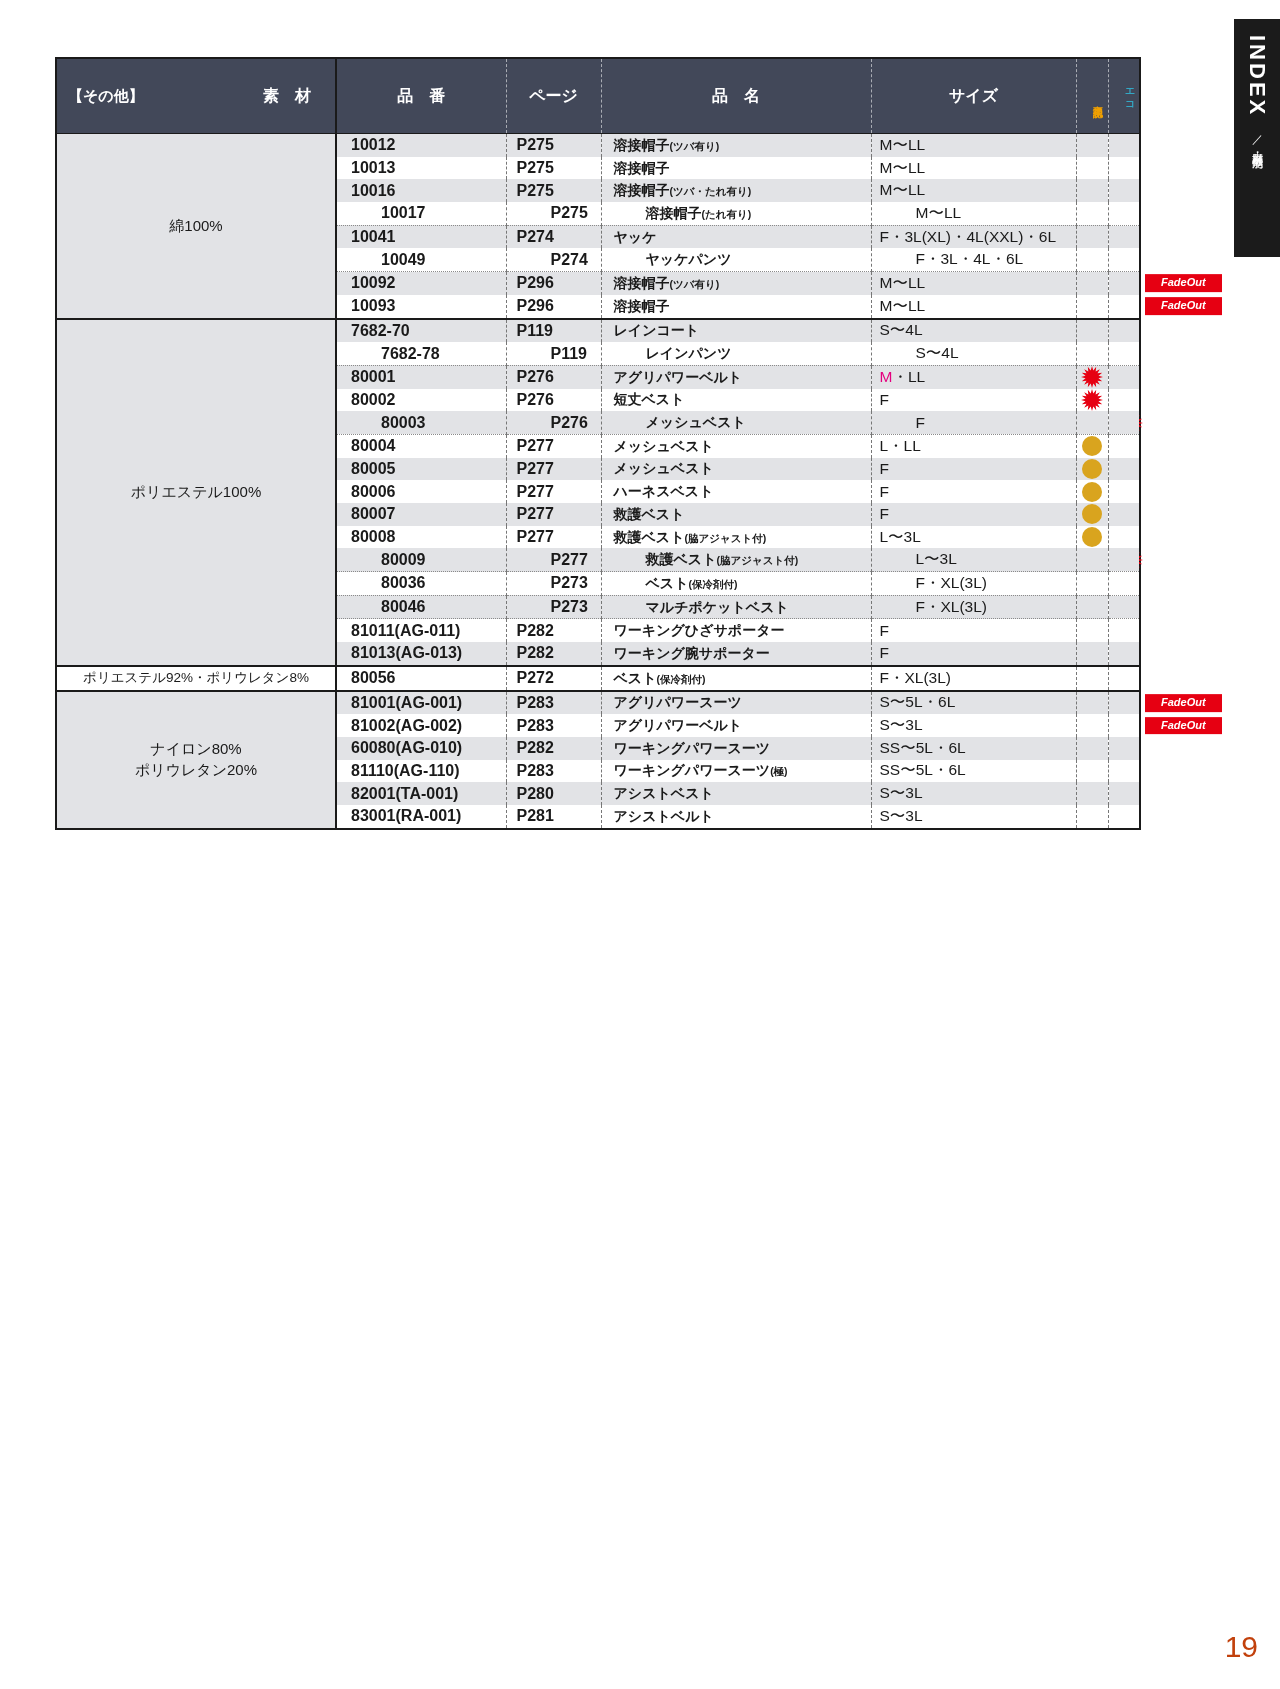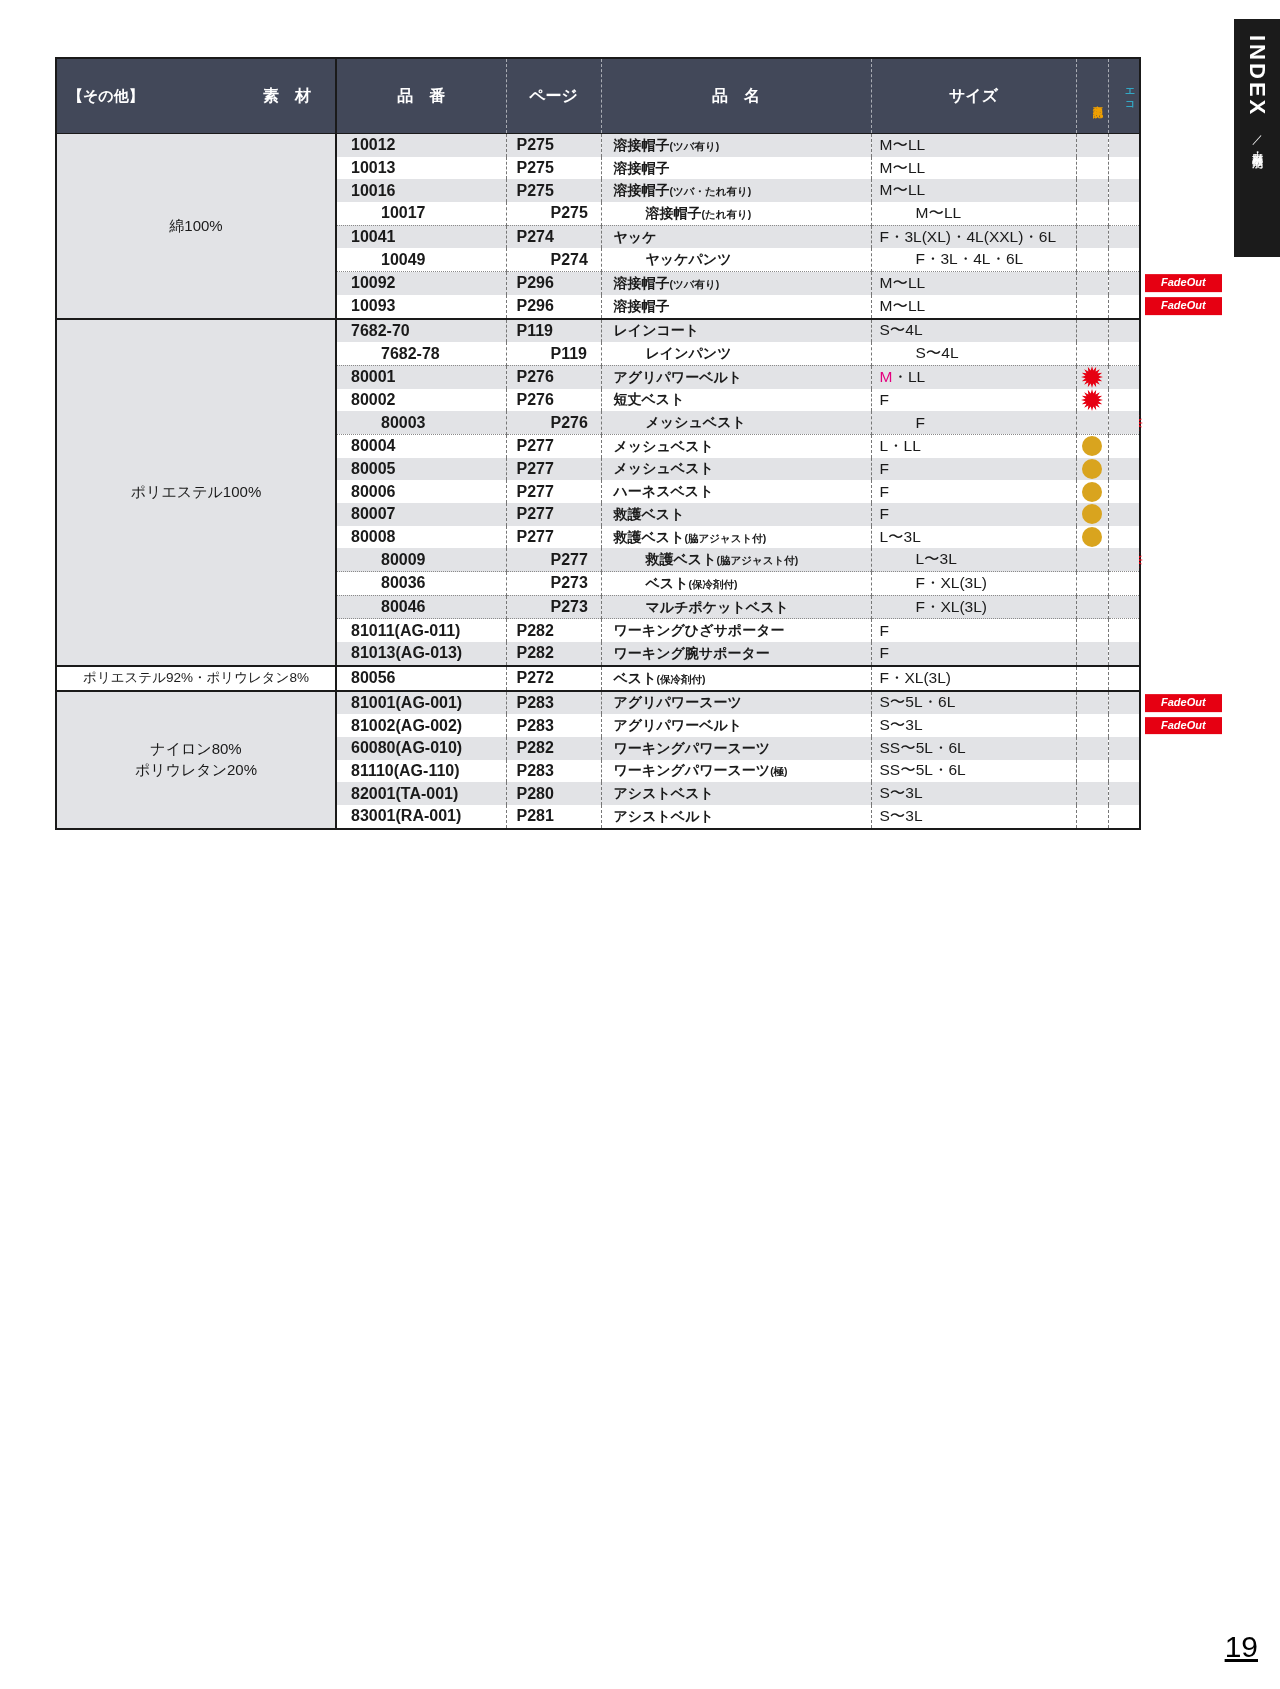--- a/index.html
+++ b/index.html
@@ -71,21 +71,21 @@
     padding:2px 16px;line-height:1.25;white-space:nowrap;
   }
   .sidebar{
     position:absolute;left:1234px;top:19px;width:46px;height:238px;
     background:var(--sidebar-bg);color:#fff;box-sizing:border-box;
     writing-mode:vertical-rl;text-orientation:mixed;
     display:flex;align-items:center;padding-top:16px;
   }
   .sidebar .sb-latin{font-size:22px;font-weight:bold;letter-spacing:3px;}
   .sidebar .sb-jp{font-size:11px;margin-top:10px;letter-spacing:1px;}
-  .pagenum{position:absolute;left:1198px;top:1630px;width:60px;text-align:right;font-size:30px;color:#000000;text-decoration:underline;}
+  .pagenum{position:absolute;left:1198px;top:1630px;width:60px;text-align:right;font-size:30px;color:#c2410c;}
 </style>
 </head>
 <body>
 
 <div class="page">
 
   <table class="index-table">
     <colgroup>
       <col style="width:280px">
         <col style="width:170px">

